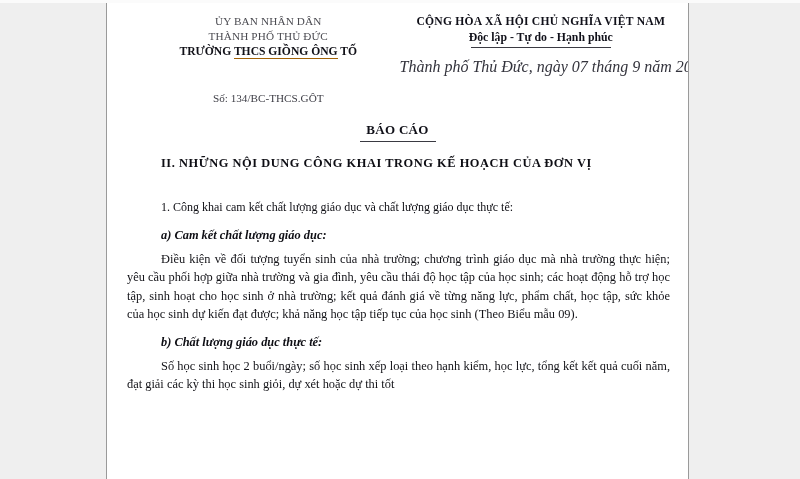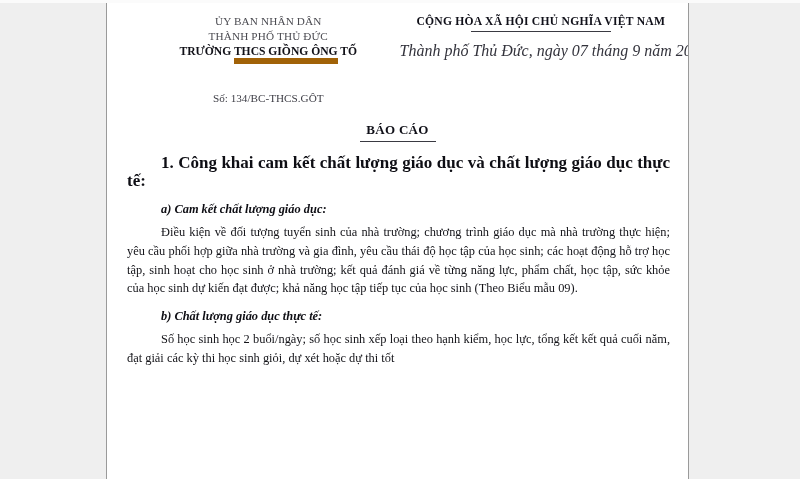--- a/index.html
+++ b/index.html
@@ -170,39 +170,39 @@
     margin: 8px 0 0 0;
     font-size: 12.4px;
     font-weight: bold;
     line-height: 18.8px;
     letter-spacing: 0.55px;
     text-align: justify;
     text-indent: 34px;
     color: #0e0e14;
   }
   p.heading-num {
-    margin: 9px 0 0 0;
-    font-size: 17px;
-    font-weight: bold;
+    margin: 26px 0 0 0;
+    font-size: 12px;
+    font-weight: normal;
     line-height: 18.6px;
     text-align: justify;
     text-indent: 34px;
     color: #0e0e14;
   }
   p.heading-letter {
     margin: 9px 0 0 0;
     font-size: 12.4px;
     font-weight: bold;
     font-style: italic;
     line-height: 18.6px;
     text-indent: 34px;
     color: #0e0e14;
   }
   .u-partial {
-    border-bottom: 6px solid #a16207;
+    border-bottom: 1px solid #a16207;
     padding-bottom: 0.5px;
   }
 </style>
 </head>
 <body>
 
 <div id="viewer">
   <div id="viewer-top-strip"></div>
 
   <div id="page-sheet">
@@ -212,34 +212,36 @@
 
         <div class="hdr-col-left">
           <div class="org-line">ỦY BAN NHÂN DÂN</div>
           <div class="org-line">THÀNH PHỐ THỦ ĐỨC</div>
           <div class="org-line-bold"><span>TRƯỜNG </span><span class="u-partial">THCS GIỒNG ÔNG</span><span> TỐ</span></div>
           <div class="doc-number">Số: 134/BC-THCS.GÔT</div>
         </div>
 
         <div class="hdr-col-right">
           <div class="nation-line">CỘNG HÒA XÃ HỘI CHỦ NGHĨA VIỆT NAM</div>
+          <div class="motto-line">Độc lập - Tự do - Hạnh phúc</div>
           <div class="rule-under-motto"></div>
           <div class="place-date">Thành phố Thủ Đức, ngày 07 tháng 9 năm 2024</div>
         </div>
 
       </div>
 
       <div class="title-block">
         <div class="title-main">BÁO CÁO</div>
         <div class="rule-under-title"></div>
       </div>
 
       <div class="doc-content">
 
 
+        <p class="heading-roman">II. NHỮNG NỘI DUNG CÔNG KHAI TRONG KẾ HOẠCH CỦA ĐƠN VỊ</p>
 
         <p class="heading-num">1. Công khai cam kết chất lượng giáo dục và chất lượng giáo dục thực tế:</p>
 
         <p class="heading-letter">a) Cam kết chất lượng giáo dục:</p>
 
         <p class="para gap-sm">Điều kiện về đối tượng tuyển sinh của nhà trường; chương trình giáo dục mà nhà trường thực hiện; yêu cầu phối hợp giữa nhà trường và gia đình, yêu cầu thái độ học tập của học sinh; các hoạt động hỗ trợ học tập, sinh hoạt cho học sinh ở nhà trường; kết quả đánh giá về từng năng lực, phẩm chất, học tập, sức khỏe của học sinh dự kiến đạt được; khả năng học tập tiếp tục của học sinh (Theo Biểu mẫu 09).</p>
 
         <p class="heading-letter">b) Chất lượng giáo dục thực tế:</p>
 
         <p class="para gap-sm">Số học sinh học 2 buổi/ngày; số học sinh xếp loại theo hạnh kiểm, học lực, tổng kết kết quả cuối năm, đạt giải các kỳ thi học sinh giỏi, dự xét hoặc dự thi tốt</p>

